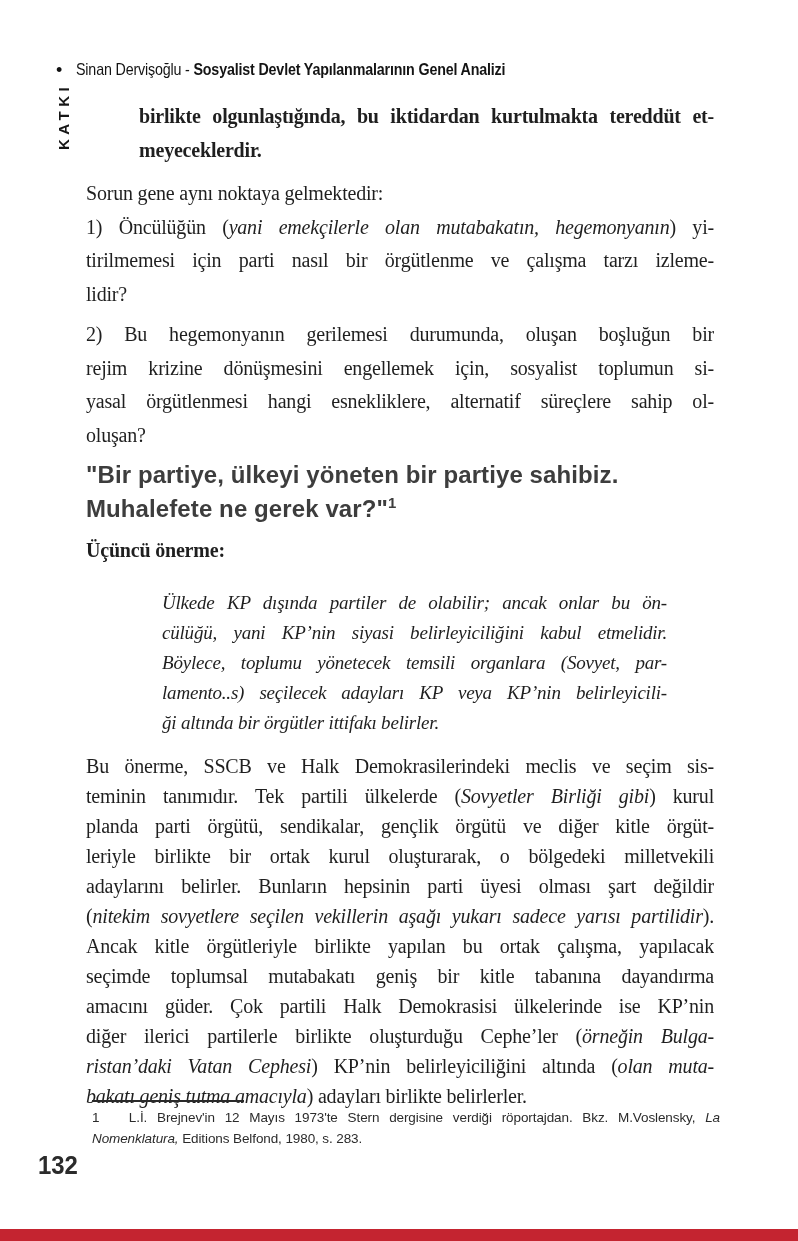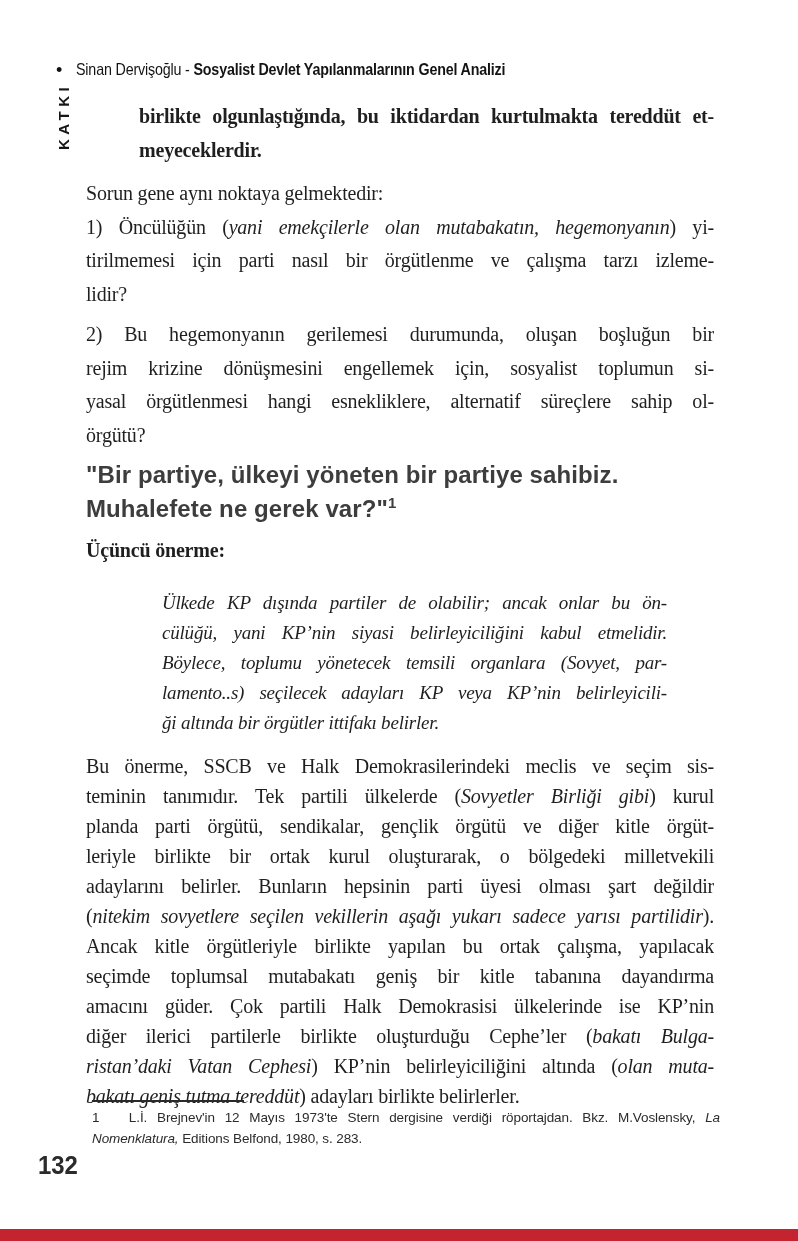--- a/index.html
+++ b/index.html
@@ -67,21 +67,21 @@
       </div>
       <div class="block para">
         <div class="line"><span>1) Öncülüğün (</span><span class="it">yani emekçilerle olan mutabakatın, hegemonyanın</span><span>) yi-</span></div>
         <div class="line"><span>tirilmemesi için parti nasıl bir örgütlenme ve çalışma tarzı izleme-</span></div>
         <div class="line last"><span>lidir?</span></div>
       </div>
       <div class="block para mt7">
         <div class="line"><span>2) Bu hegemonyanın gerilemesi durumunda, oluşan boşluğun bir</span></div>
         <div class="line"><span>rejim krizine dönüşmesini engellemek için, sosyalist toplumun si-</span></div>
         <div class="line"><span>yasal örgütlenmesi hangi esnekliklere, alternatif süreçlere sahip ol-</span></div>
-        <div class="line last"><span>örgütü?</span></div>
+        <div class="line last"><span>oluşan?</span></div>
       </div>
       <div class="block heading mt6">
         <div class="line last"><span>"Bir partiye, ülkeyi yöneten bir partiye sahibiz.</span></div>
         <div class="line last"><span>Muhalefete ne gerek var?"</span><sup>1</sup></div>
       </div>
       <div class="block para mt2">
         <div class="line last"><span>Üçüncü önerme:</span></div>
       </div>
       <div class="block quote mt20">
         <div class="line"><span>Ülkede KP dışında partiler de olabilir; ancak onlar bu ön-</span></div>
@@ -93,23 +93,23 @@
       <div class="block para tight mt13">
         <div class="line"><span>Bu önerme, SSCB ve Halk Demokrasilerindeki meclis ve seçim sis-</span></div>
         <div class="line"><span>teminin tanımıdır. Tek partili ülkelerde (</span><span class="it">Sovyetler Birliği gibi</span><span>) kurul</span></div>
         <div class="line"><span>planda parti örgütü, sendikalar, gençlik örgütü ve diğer kitle örgüt-</span></div>
         <div class="line"><span>leriyle birlikte bir ortak kurul oluşturarak, o bölgedeki milletvekili</span></div>
         <div class="line"><span>adaylarını belirler. Bunların hepsinin parti üyesi olması şart değildir</span></div>
         <div class="line"><span>(</span><span class="it">nitekim sovyetlere seçilen vekillerin aşağı yukarı sadece yarısı partilidir</span><span>).</span></div>
         <div class="line"><span>Ancak kitle örgütleriyle birlikte yapılan bu ortak çalışma, yapılacak</span></div>
         <div class="line"><span>seçimde toplumsal mutabakatı geniş bir kitle tabanına dayandırma</span></div>
         <div class="line"><span>amacını güder. Çok partili Halk Demokrasisi ülkelerinde ise KP’nin</span></div>
-        <div class="line"><span>diğer ilerici partilerle birlikte oluşturduğu Cephe’ler (</span><span class="it">bakatı Bulga-</span></div>
+        <div class="line"><span>diğer ilerici partilerle birlikte oluşturduğu Cephe’ler (</span><span class="it">örneğin Bulga-</span></div>
         <div class="line"><span class="it">ristan’daki Vatan Cephesi</span><span>) KP’nin belirleyiciliğini altında (</span><span class="it">olan muta-</span></div>
-        <div class="line last"><span class="it">bakatı geniş tutma tereddüt</span><span>) adayları birlikte belirlerler.</span></div>
+        <div class="line last"><span class="it">bakatı geniş tutma amacıyla</span><span>) adayları birlikte belirlerler.</span></div>
       </div>
     </div>
 
   <div class="footnote">
     <div class="footnote-rule"></div>
     <div>
         <div class="block fn">
           <div class="line"><span>1&nbsp;&nbsp;&nbsp;L.İ. Brejnev'in 12 Mayıs 1973'te Stern dergisine verdiği röportajdan. Bkz. M.Voslensky, </span><span class="it">La</span></div>
           <div class="line last"><span class="it">Nomenklatura,</span><span> Editions Belfond, 1980, s. 283.</span></div>
         </div>

